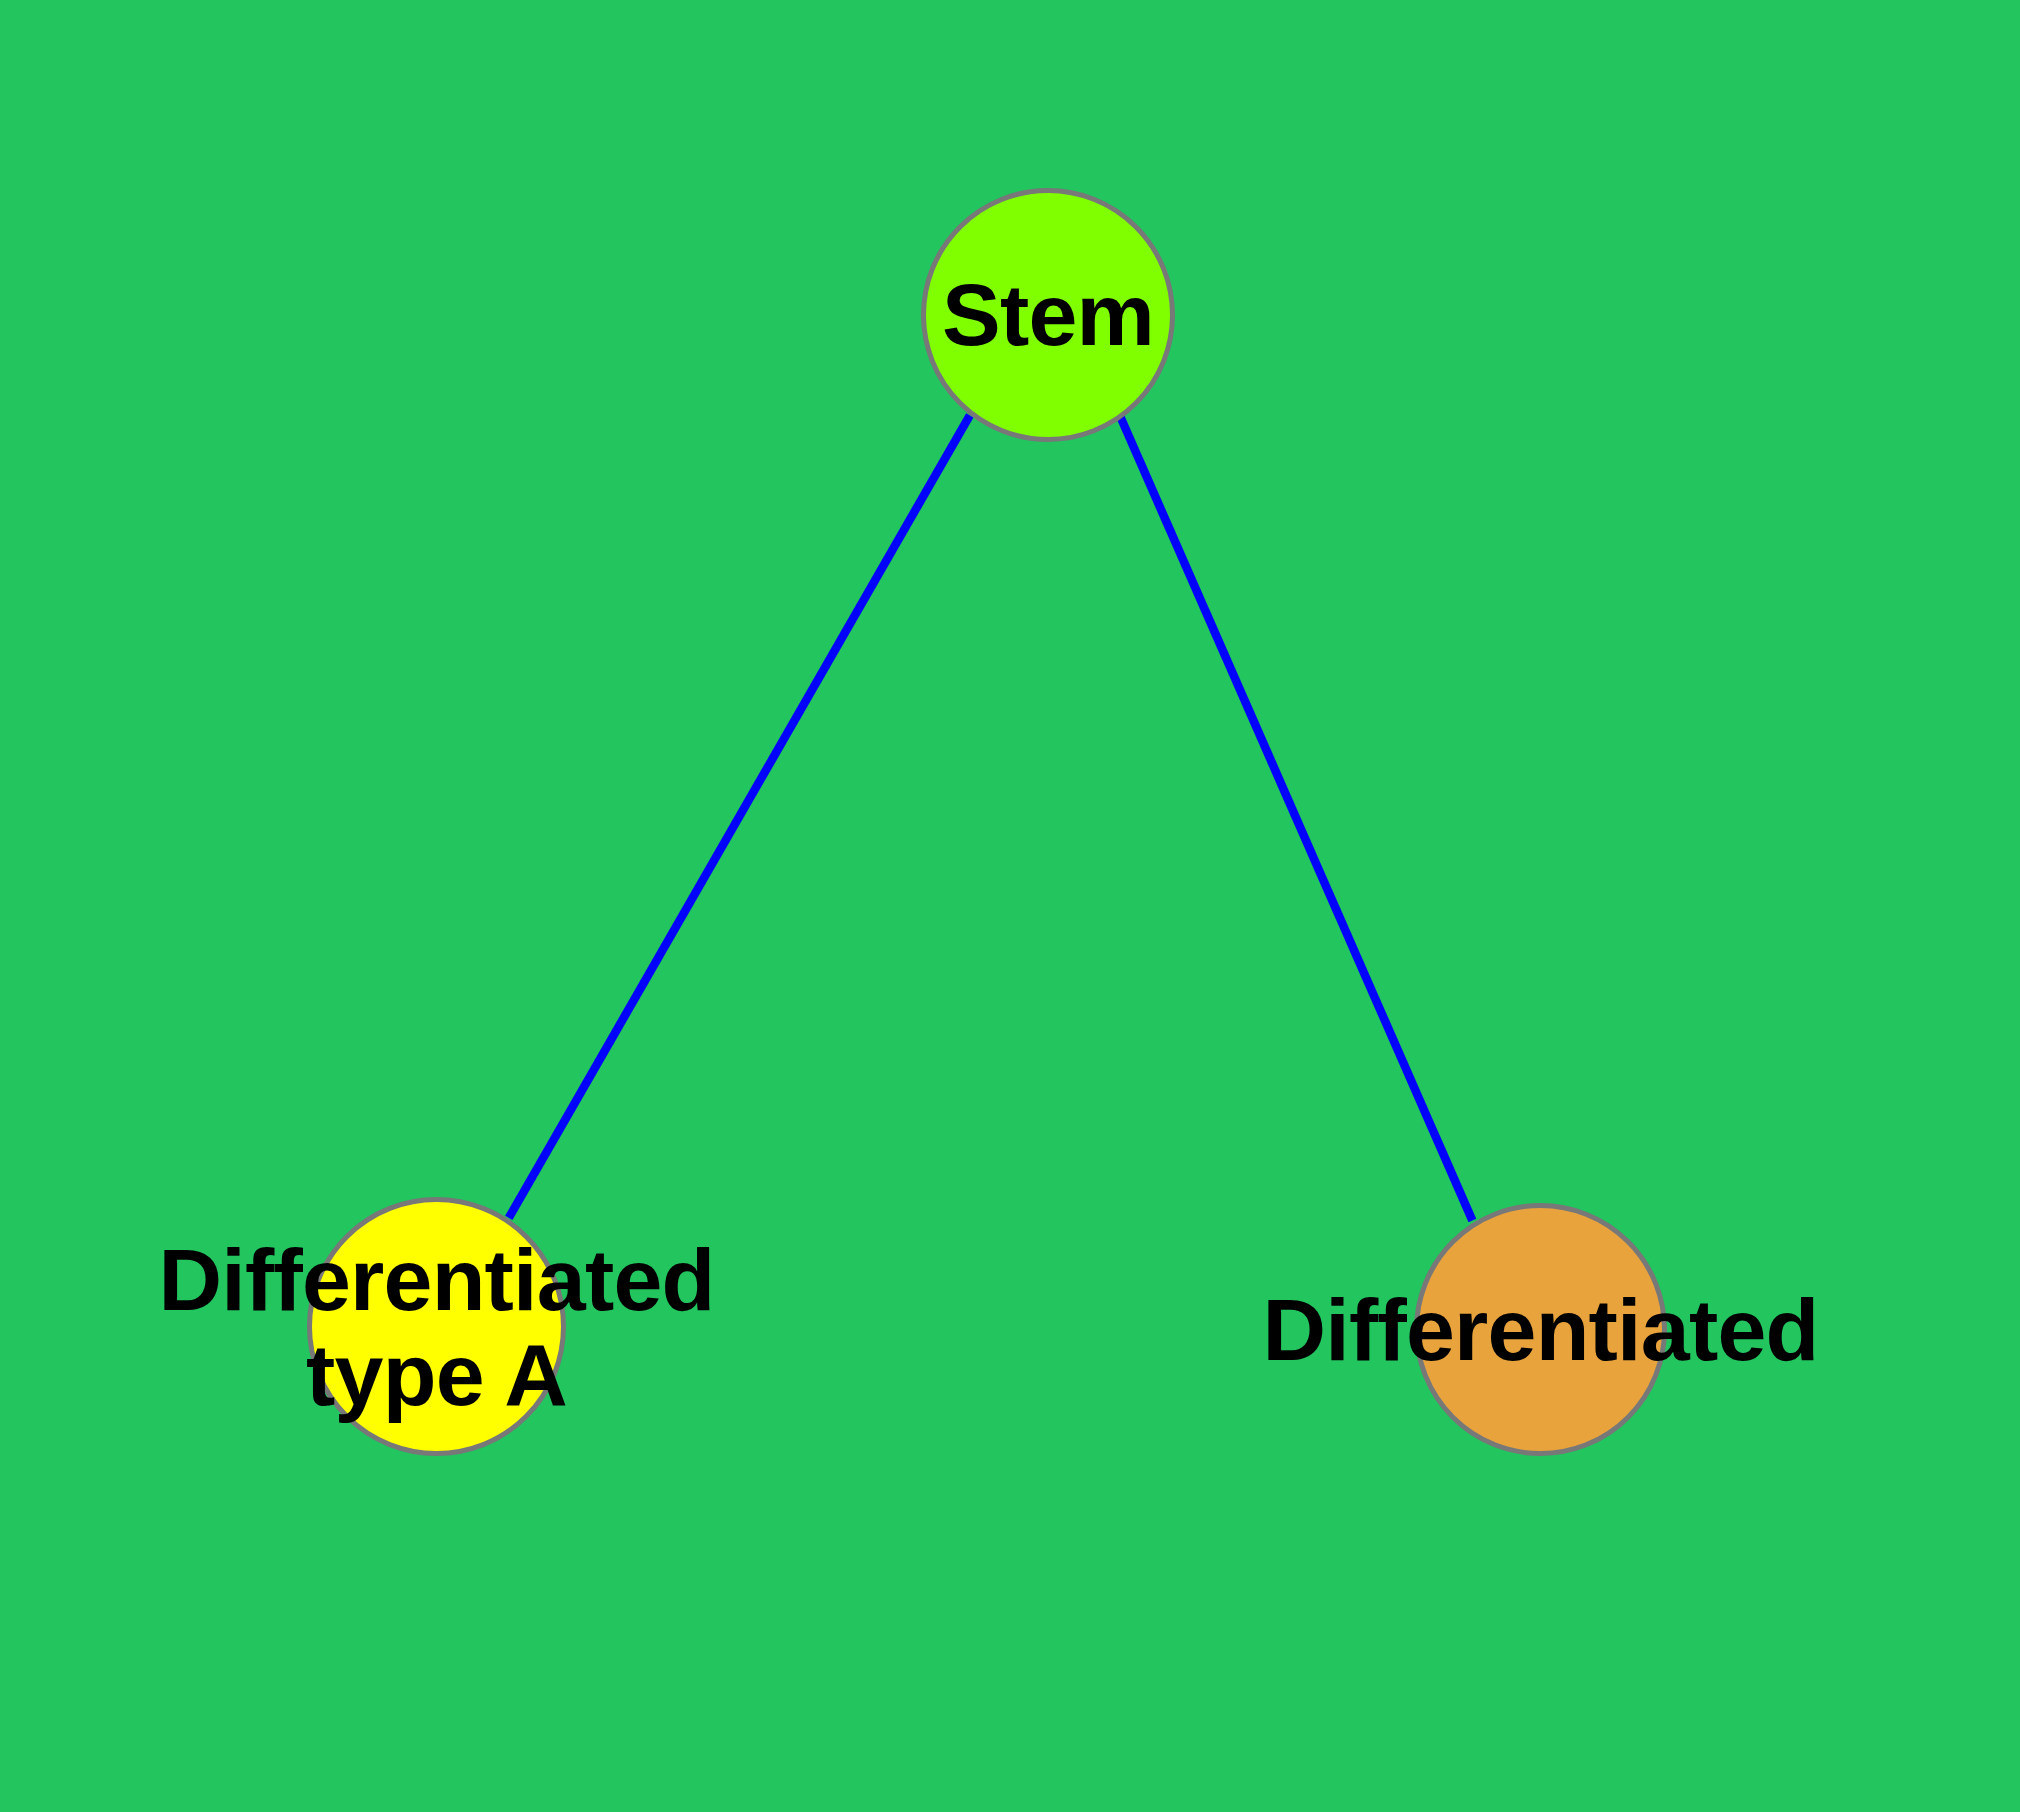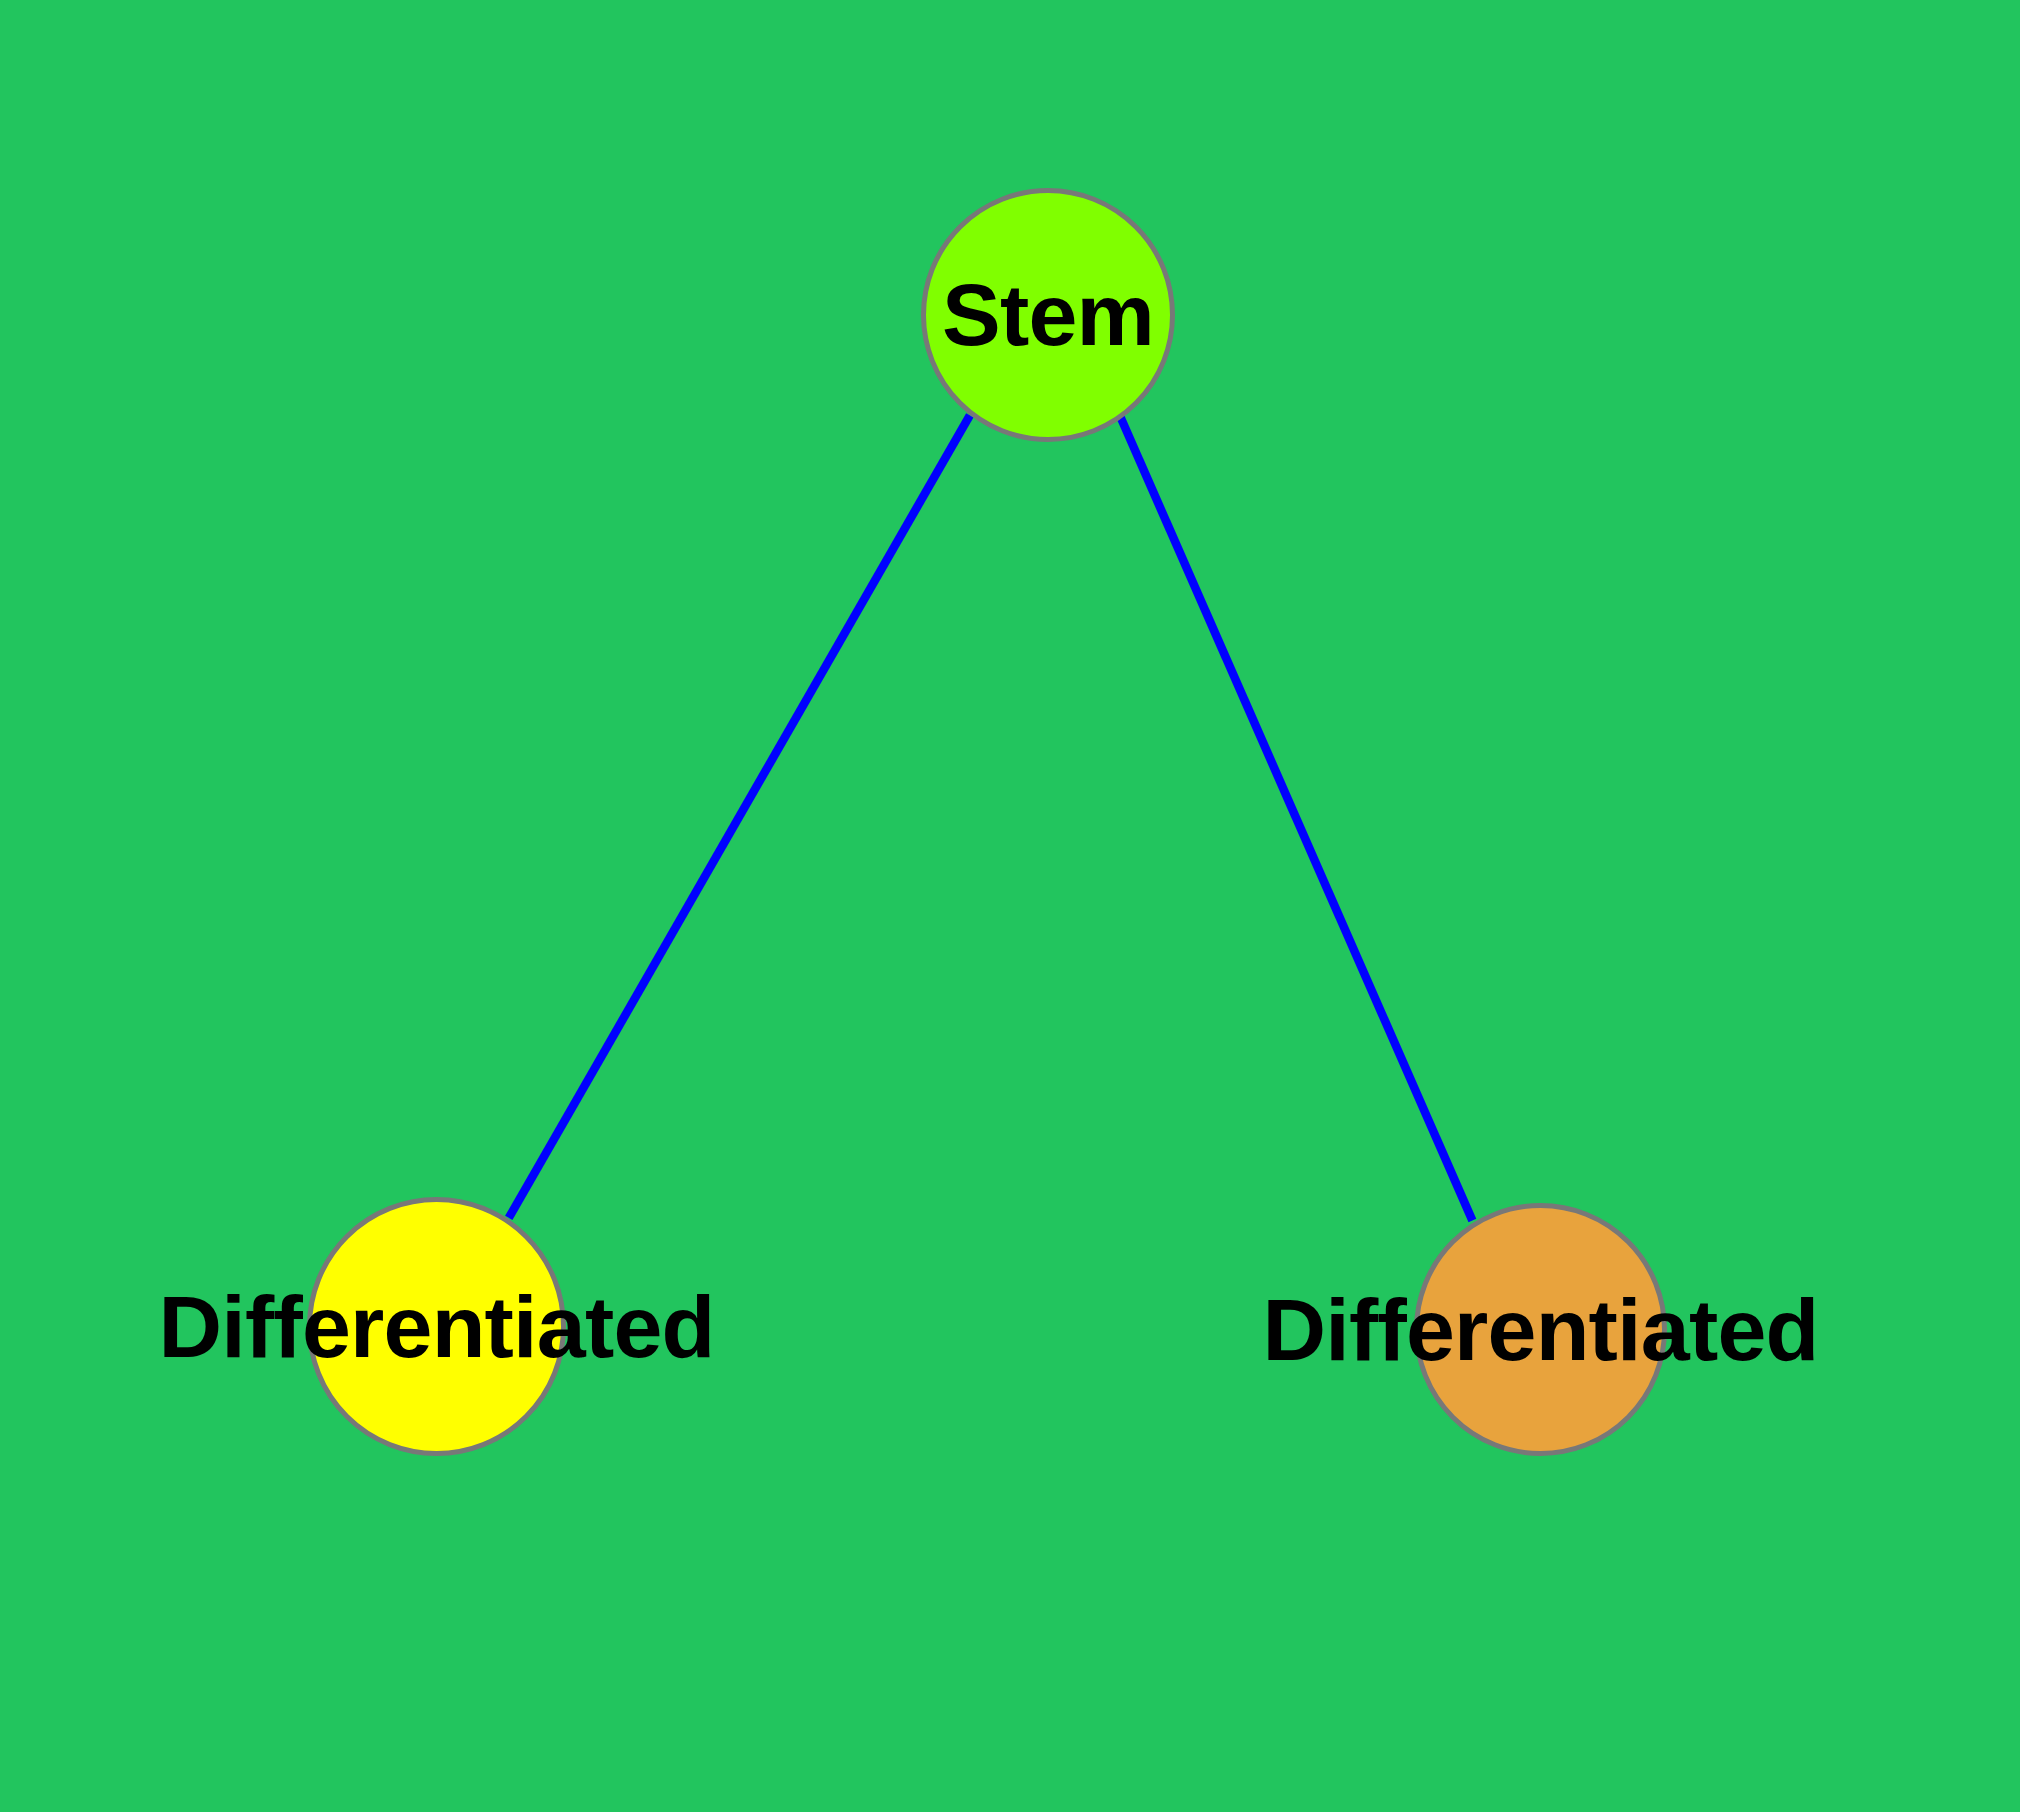--- a/index.html
+++ b/index.html
@@ -56,21 +56,21 @@
   <svg id="edge-layer" viewBox="0 0 2384 2138" xmlns="http://www.w3.org/2000/svg">
     <line x1="1144" y1="490" x2="600" y2="1437" stroke="#0000ff" stroke-width="10" stroke-linecap="butt"></line>
     <line x1="1320" y1="488" x2="1737" y2="1440" stroke="#0000ff" stroke-width="10" stroke-linecap="butt"></line>
   </svg>
 
   <div class="node" style="left: 921px; top: 188px; width: 254px; height: 254px; background: rgb(128, 255, 0); border-color: rgb(120, 120, 120);">
     <div class="node-label">Stem</div>
   </div>
 
   <div class="node" style="left: 307px; top: 1197px; width: 259px; height: 259px; background: rgb(255, 255, 0); border-color: rgb(120, 120, 120);">
-    <div class="node-label"><span>Differentiated</span><br></div>
+    <div class="node-label"><span>Differentiated</span><br><span>type A</span></div>
   </div>
 
   <div class="node" style="left: 1414px; top: 1203px; width: 253px; height: 253px; background: rgb(232, 163, 61); border-color: rgb(120, 120, 120);">
     <div class="node-label"><span>Differentiated</span><br></div>
   </div>
 
 </div>
 
 
 </body></html>

